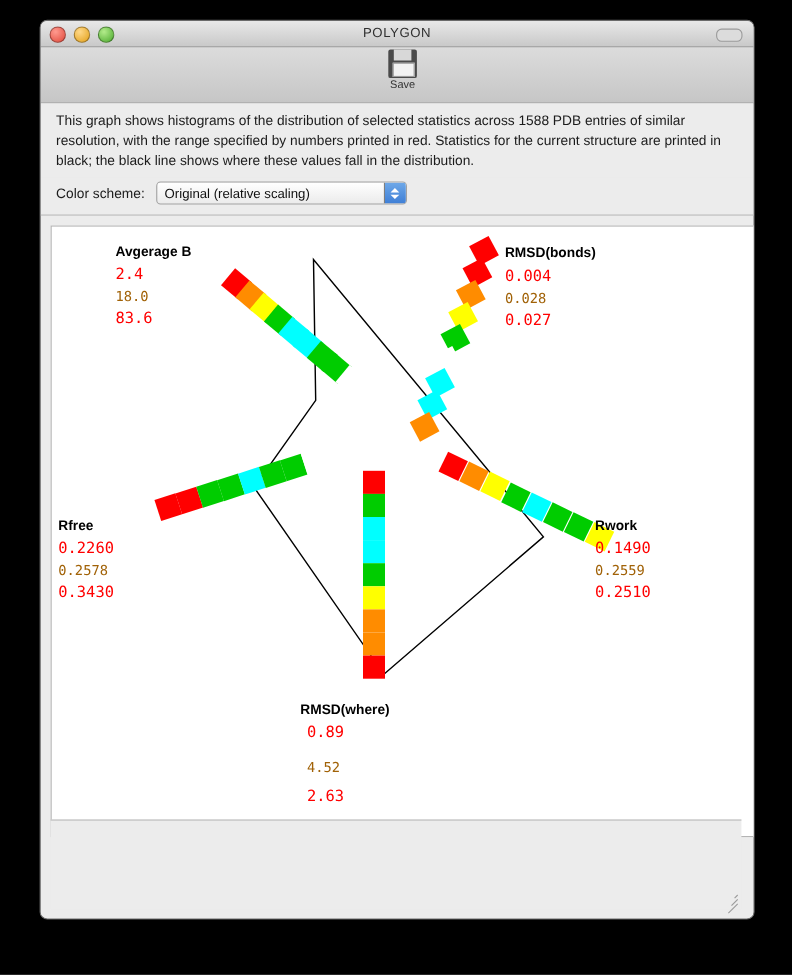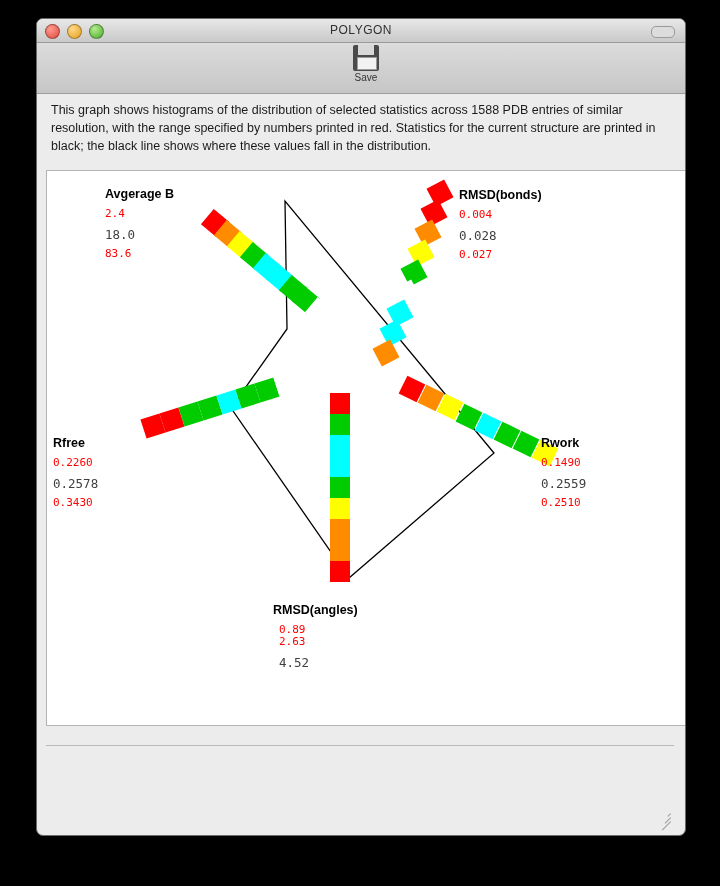--- a/index.html
+++ b/index.html
@@ -180,29 +180,29 @@
 
   .axis-label {
     position: absolute;
     font-size: 12.5px;
     font-weight: bold;
     color: #000;
     white-space: nowrap;
   }
   .val-red {
     position: absolute;
-    font-size: 11px;
+    font-size: 14px;
     color: #ff0000;
     font-family: "DejaVu Sans Mono", monospace;
     white-space: nowrap;
   }
   .val-black {
     position: absolute;
     font-size: 12.5px;
-    color: #404040;
+    color: #a16207;
     font-family: "DejaVu Sans Mono", monospace;
     white-space: nowrap;
   }
 
   
   .legend-panel {
     position: absolute;
     left: 9px;
     bottom: 8px;
     width: 628px;
@@ -263,20 +263,30 @@
 
   <div class="toolbar">
     <div class="tool-btn">
       <div class="floppy"></div>
       <div class="label">Save</div>
     </div>
   </div>
 
   <div class="desc">This graph shows histograms of the distribution of selected statistics across 1588 PDB entries of similar resolution, with the range specified by numbers printed in red.  Statistics for the current structure are printed in black; the black line shows where these values fall in the distribution.</div>
 
+  <div class="scheme-row">
+    <div class="scheme-label">Color scheme:</div>
+    <div class="combo">
+      <span>Original (relative scaling)</span>
+      <span class="combo-arrows">
+        <i class="up"></i>
+          <i class="down"></i>
+      </span>
+    </div>
+  </div>
 
   <div class="plot-wrap">
     <svg width="626" height="554" viewBox="0 0 626 554">
 
       <polygon points="240,158 238,30 447,282 302,407 184,237" fill="none" stroke="#000000" stroke-width="1.3"></polygon>
 
       <g>
         <rect x="158" y="42" width="20" height="20" transform="rotate(40 168 52)" fill="#ff0000"></rect>
         <rect x="171" y="53" width="20" height="20" transform="rotate(40 181 63)" fill="#ff8c00"></rect>
         <rect x="184" y="64" width="20" height="20" transform="rotate(40 194 74)" fill="#ffff00"></rect>
@@ -345,24 +355,24 @@
     <div class="axis-label" style="left:412px; top:17px;">RMSD(bonds)</div>
     <div class="val-red" style="left:412px; top:37px;">0.004</div>
     <div class="val-black" style="left:412px; top:57px;">0.028</div>
     <div class="val-red" style="left:412px; top:77px;">0.027</div>
 
     <div class="axis-label" style="left:494px; top:265px;">Rwork</div>
     <div class="val-red" style="left:494px; top:285px;">0.1490</div>
     <div class="val-black" style="left:494px; top:305px;">0.2559</div>
     <div class="val-red" style="left:494px; top:325px;">0.2510</div>
 
-    <div class="axis-label" style="left:226px; top:432px;">RMSD(angles)</div>
+    <div class="axis-label" style="left:226px; top:432px;">RMSD(where)</div>
     <div class="val-red" style="left:232px; top:452px;">0.89</div>
     <div class="val-black" style="left:232px; top:484px;">4.52</div>
-    <div class="val-red" style="left:232px; top:464px;">2.63</div>
+    <div class="val-red" style="left:232px; top:510px;">2.63</div>
 
     <div class="axis-label" style="left:6px; top:265px;">Rfree</div>
     <div class="val-red" style="left:6px; top:285px;text-align:center;">0.2260</div>
     <div class="val-black" style="left:6px; top:305px;">0.2578</div>
     <div class="val-red" style="left:6px; top:325px;">0.3430</div>
   </div>
 
   <div class="legend-panel">
     <div class="grip">
       <i style="right:0; bottom:2px; width:12px; transform:rotate(-45deg); transform-origin:right bottom;"></i>

